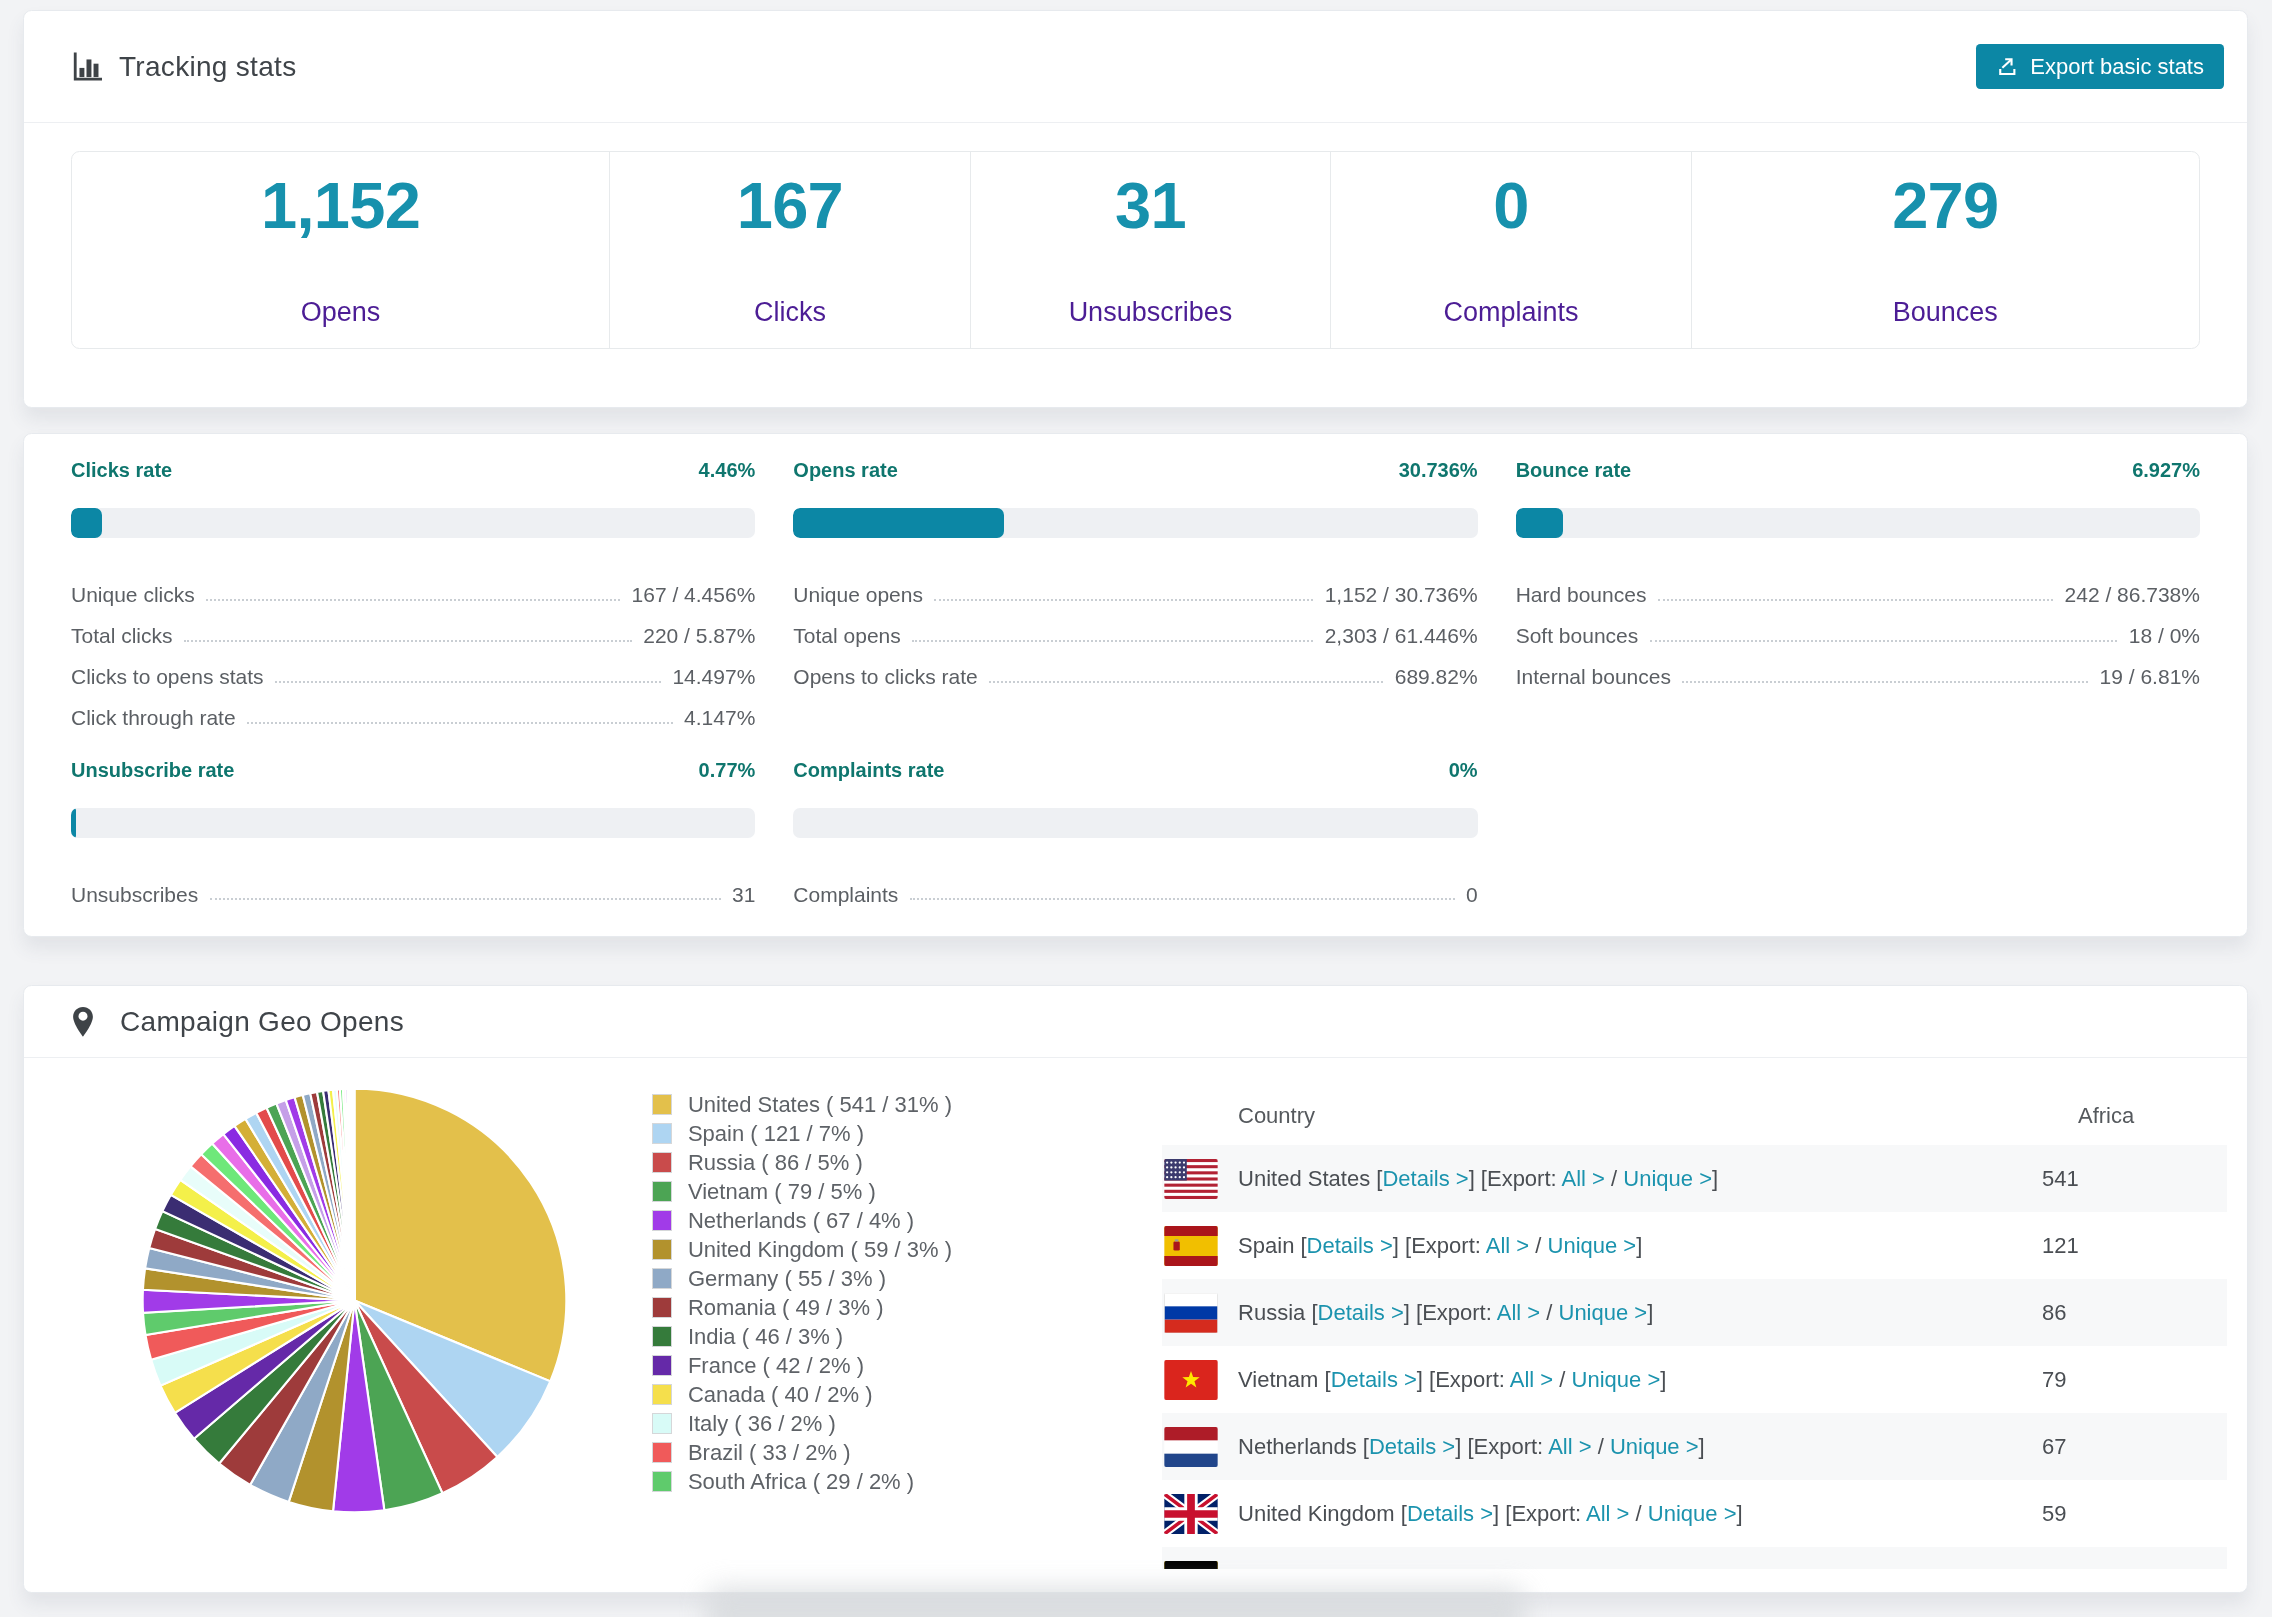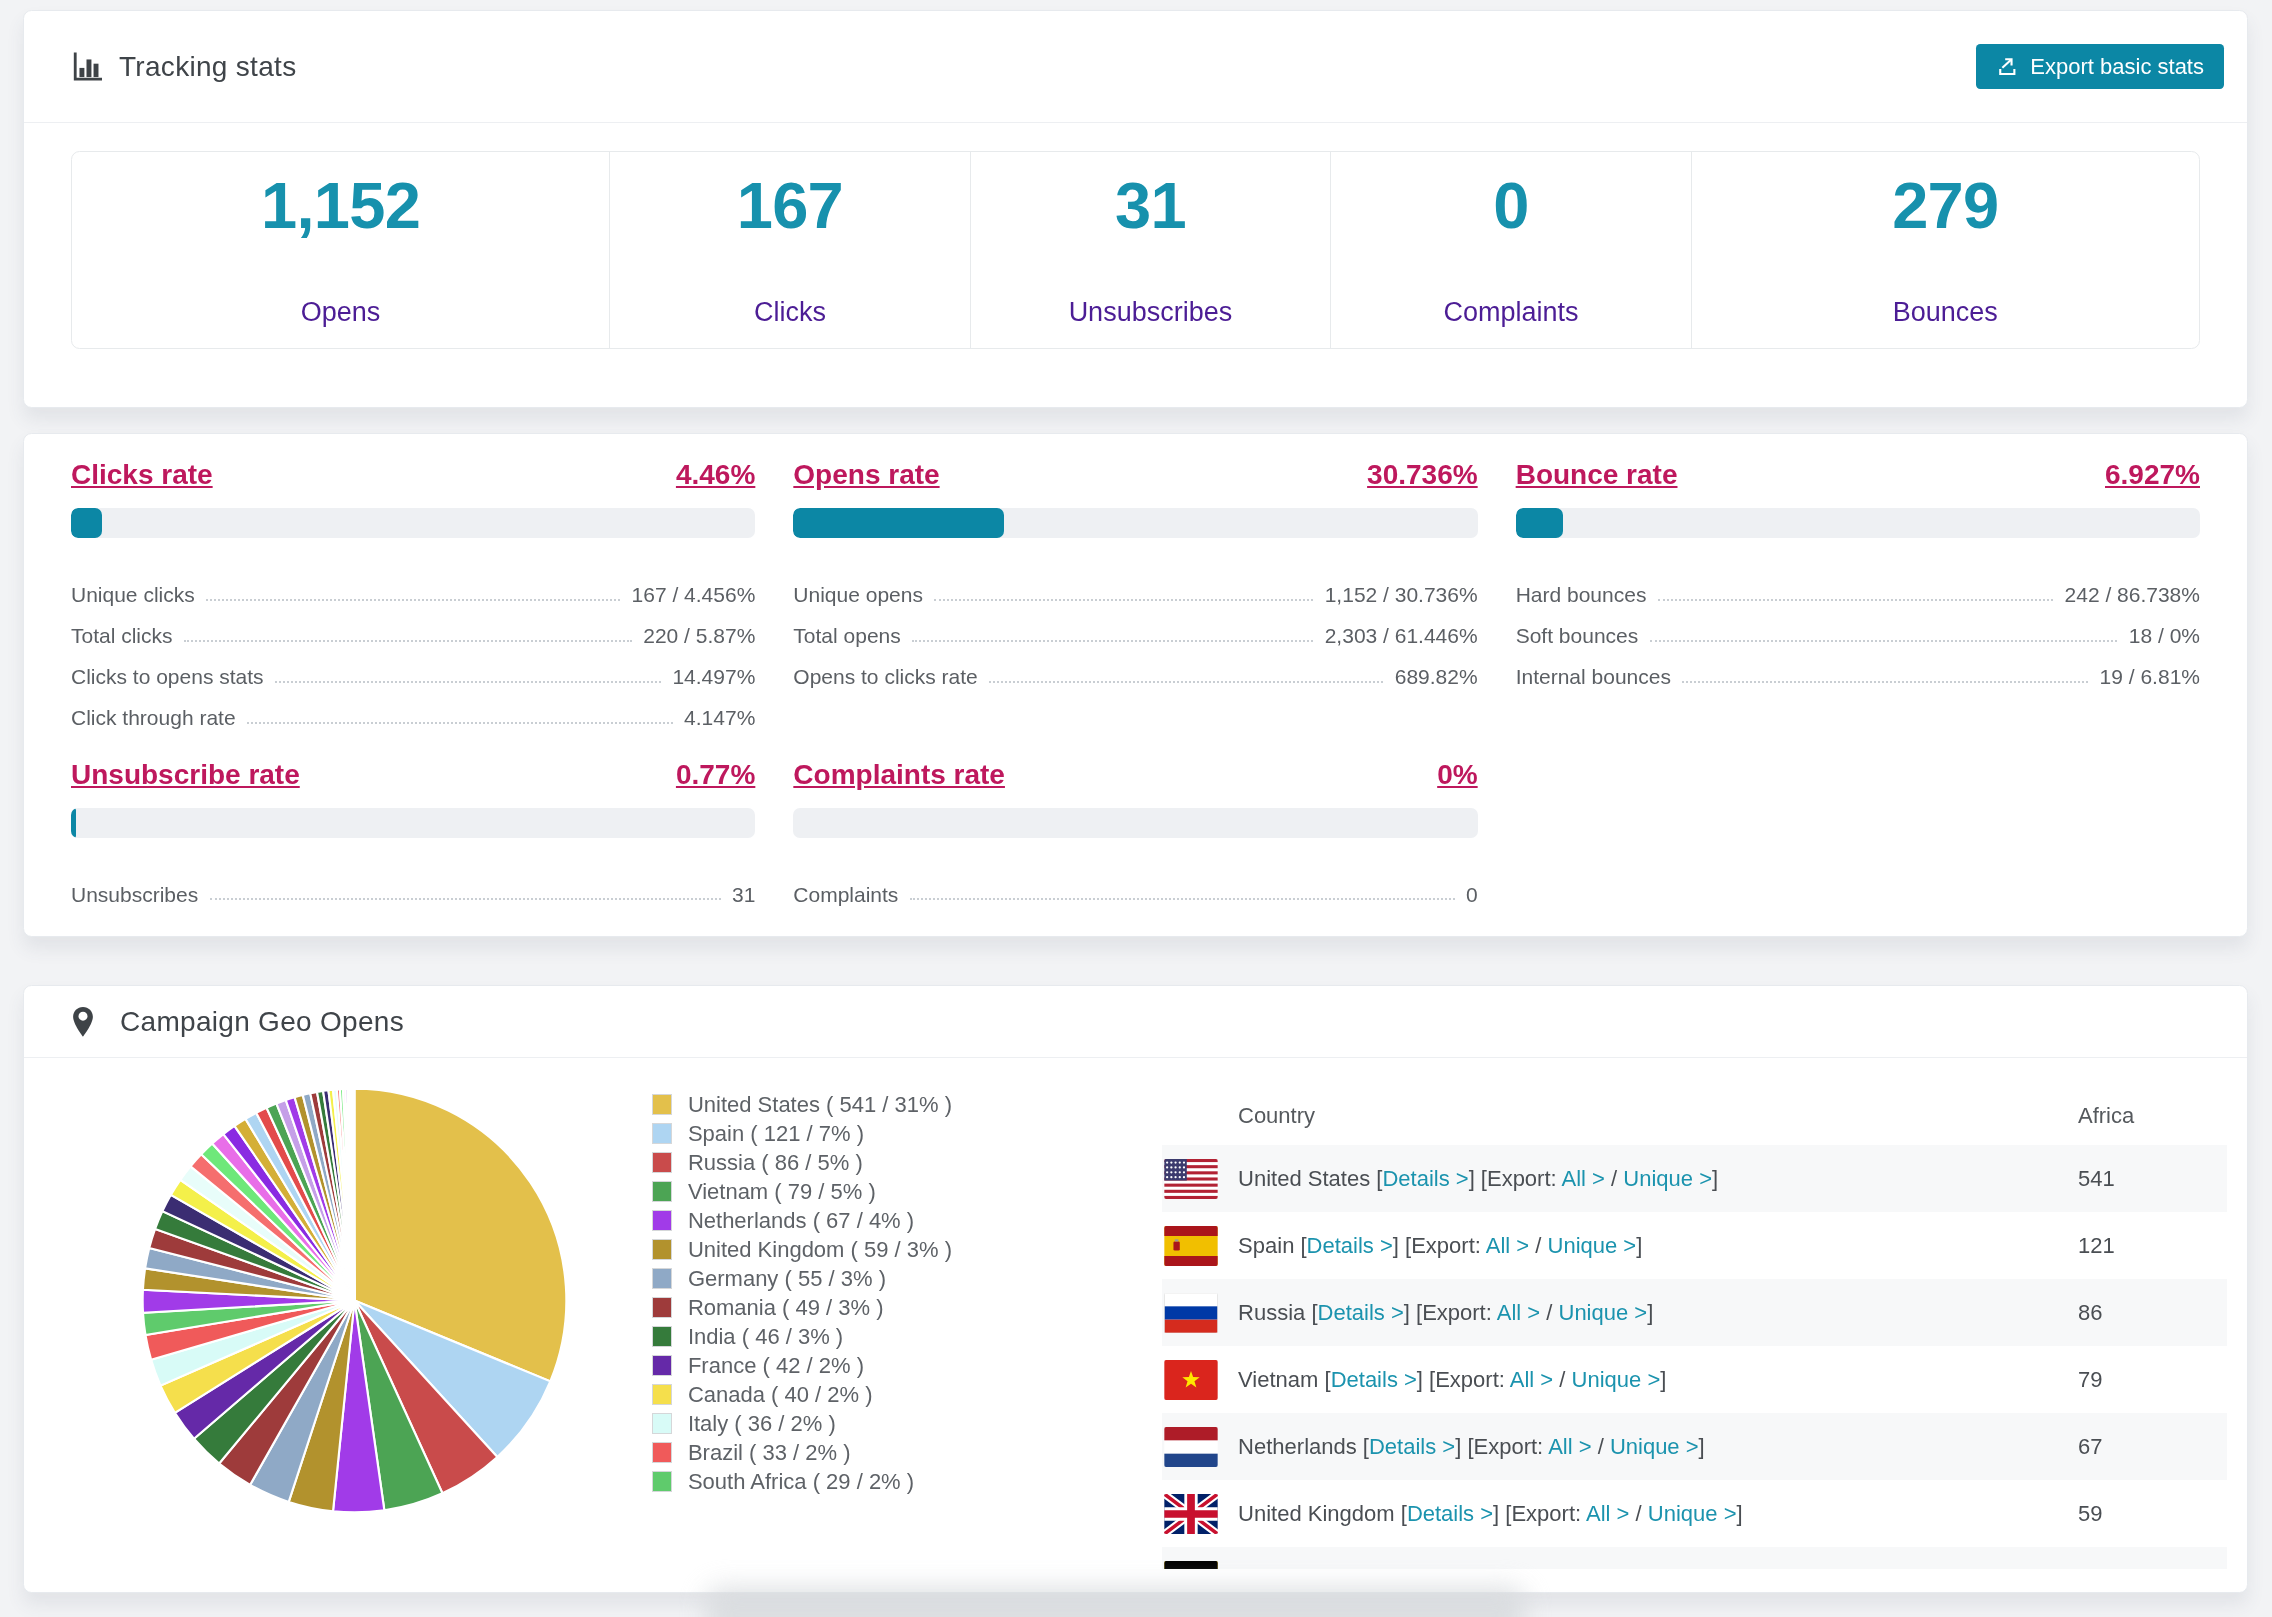--- a/index.html
+++ b/index.html
@@ -53,21 +53,21 @@
   .statlabel{margin-top:14px;font-size:27px;color:#4c1d95;}
 
   
   .rategrid{
     display:grid;grid-template-columns:repeat(3,1fr);column-gap:38px;
     padding:25.4px 47px 0;
   }
   .rategrid.second{padding-top:29px;}
   .ratehead{
     display:flex;justify-content:space-between;align-items:baseline;
-    font-weight:700;font-size:28px;color:#be185d;height:31px;text-decoration:underline;
+    font-weight:700;font-size:20px;color:#0f766e;height:31px;
   }
   .bar{margin-top:17.6px;height:30px;background:#eef0f3;border-radius:7px;overflow:hidden;}
   .barfill{height:100%;background:#0C87A5;border-radius:7px;}
   .drows{margin-top:28px;}
   .drow{display:flex;align-items:flex-end;height:41px;font-size:21px;color:#5B5F64;}
   .leader{flex:1;margin:0 11.3px 6.4px;border-bottom:2.1px dotted #c9ced3;}
   .dlabel,.dvalue{white-space:nowrap;}
 
   
   .c3head{
@@ -83,21 +83,21 @@
     position:absolute;left:1138px;top:106px;width:1065px;height:477px;
     overflow:hidden;font-size:22px;color:#4A4E53;
   }
   .thead{position:relative;height:53px;color:#55595D;}
   .thc{position:absolute;left:76px;top:11.3px;}
   .tht{position:absolute;left:916px;top:11.3px;}
   .trow{position:relative;height:67px;display:flex;align-items:center;padding-left:2.1px;box-sizing:border-box;}
   .trow.odd{background:#f7f8f9;}
   .flag{width:54px;height:40px;border-radius:2.1px;overflow:hidden;flex:0 0 auto;display:block;}
   .rowtext{margin-left:20px;white-space:nowrap;}
-  .total{position:absolute;left:916px;}
+  .total{position:absolute;left:880px;}
   a.tlink{color:#1B93AE;text-decoration:none;cursor:pointer;}
   .blob{
     position:absolute;left:706px;top:1587px;width:819px;height:56px;
     background:#d6d9dc;border-radius:17px;filter:blur(12.7px);opacity:.8;
   }
 </style>
 </head>
 <body>
 
 <div class="card" id="card1">

